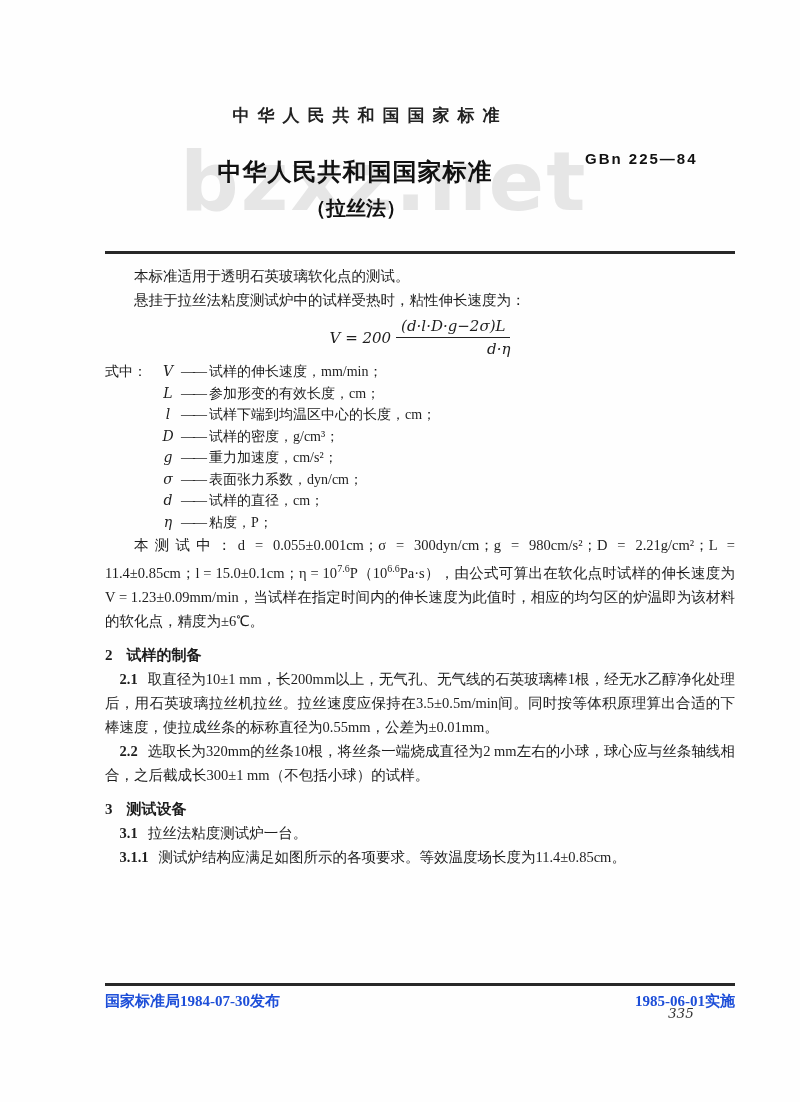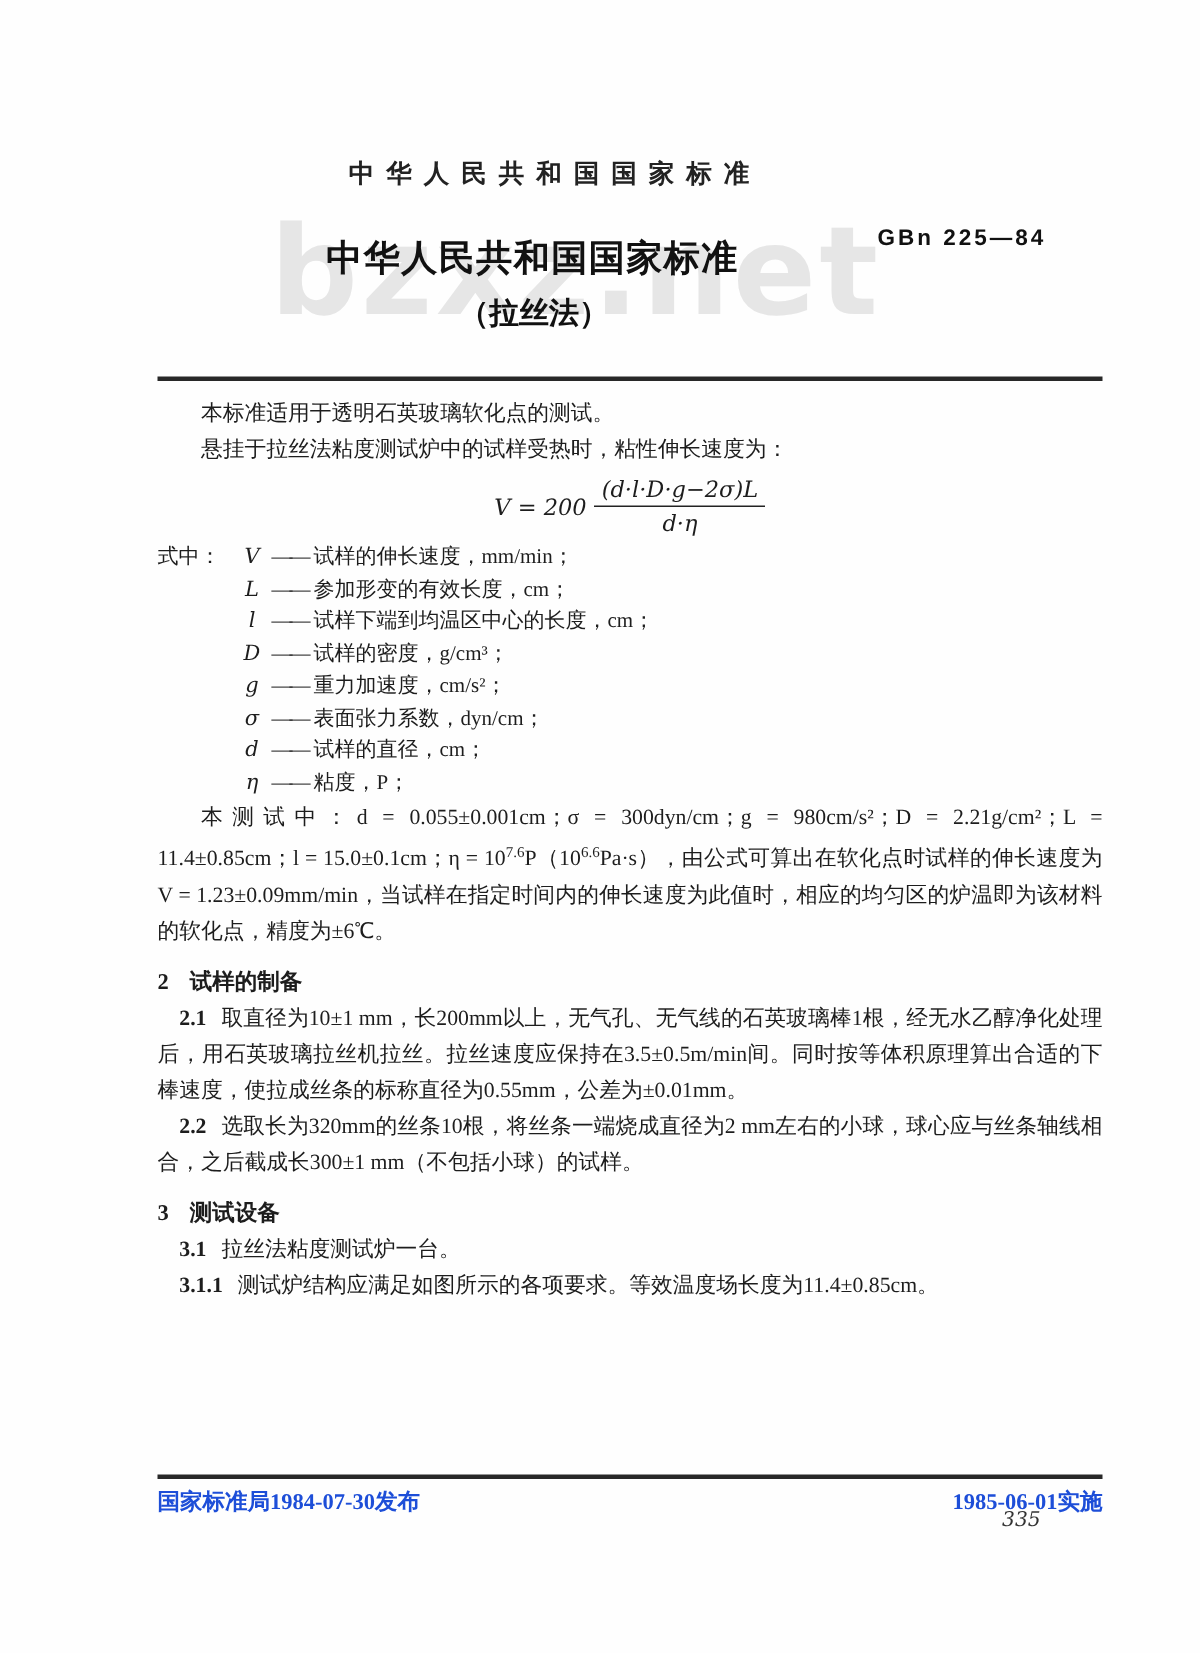--- a/index.html
+++ b/index.html
@@ -43,21 +43,21 @@
   .scope { text-indent:2em; margin-top:8px; }
   .sec-head { margin-top:10px; font-weight:bold; font-size:15px; line-height:24px; }
   .sec-head .num { margin-right:14px; }
   .intro { text-indent:2em; margin-top:5px; }
   .formula {
     display:flex; justify-content:center; align-items:center;
     margin:5px 0 3px; font-size:15px; line-height:18px;
     font-family:"DejaVu Serif", serif; font-style:italic;
   }
   .formula .lhs { margin-right:5px; }
-  .frac { display:inline-flex; flex-direction:column; text-align:center; }
+  .frac { display:inline-flex; flex-direction:column; text-align:center;align-items:flex-end; }
   .frac .fr-num { border-bottom:1.5px solid #222; padding:0 5px 2px; }
   .frac .fr-den { padding-top:2px; }
   .var-table { margin-top:3px; font-size:14px; line-height:21.5px; }
   .var-row { display:flex; }
   .vlabel { width:50px; flex:none; }
   .vsym { width:26px; flex:none; text-align:center; font-style:italic; font-family:"DejaVu Serif", serif; }
   .vdash { flex:none; letter-spacing:-2px; margin-right:4px; }
   .measure { text-indent:2em; margin-top:4px; }
   .measure sup, .para sup { font-size:10px; }
   .para { text-indent:1em; margin-top:7px; }

